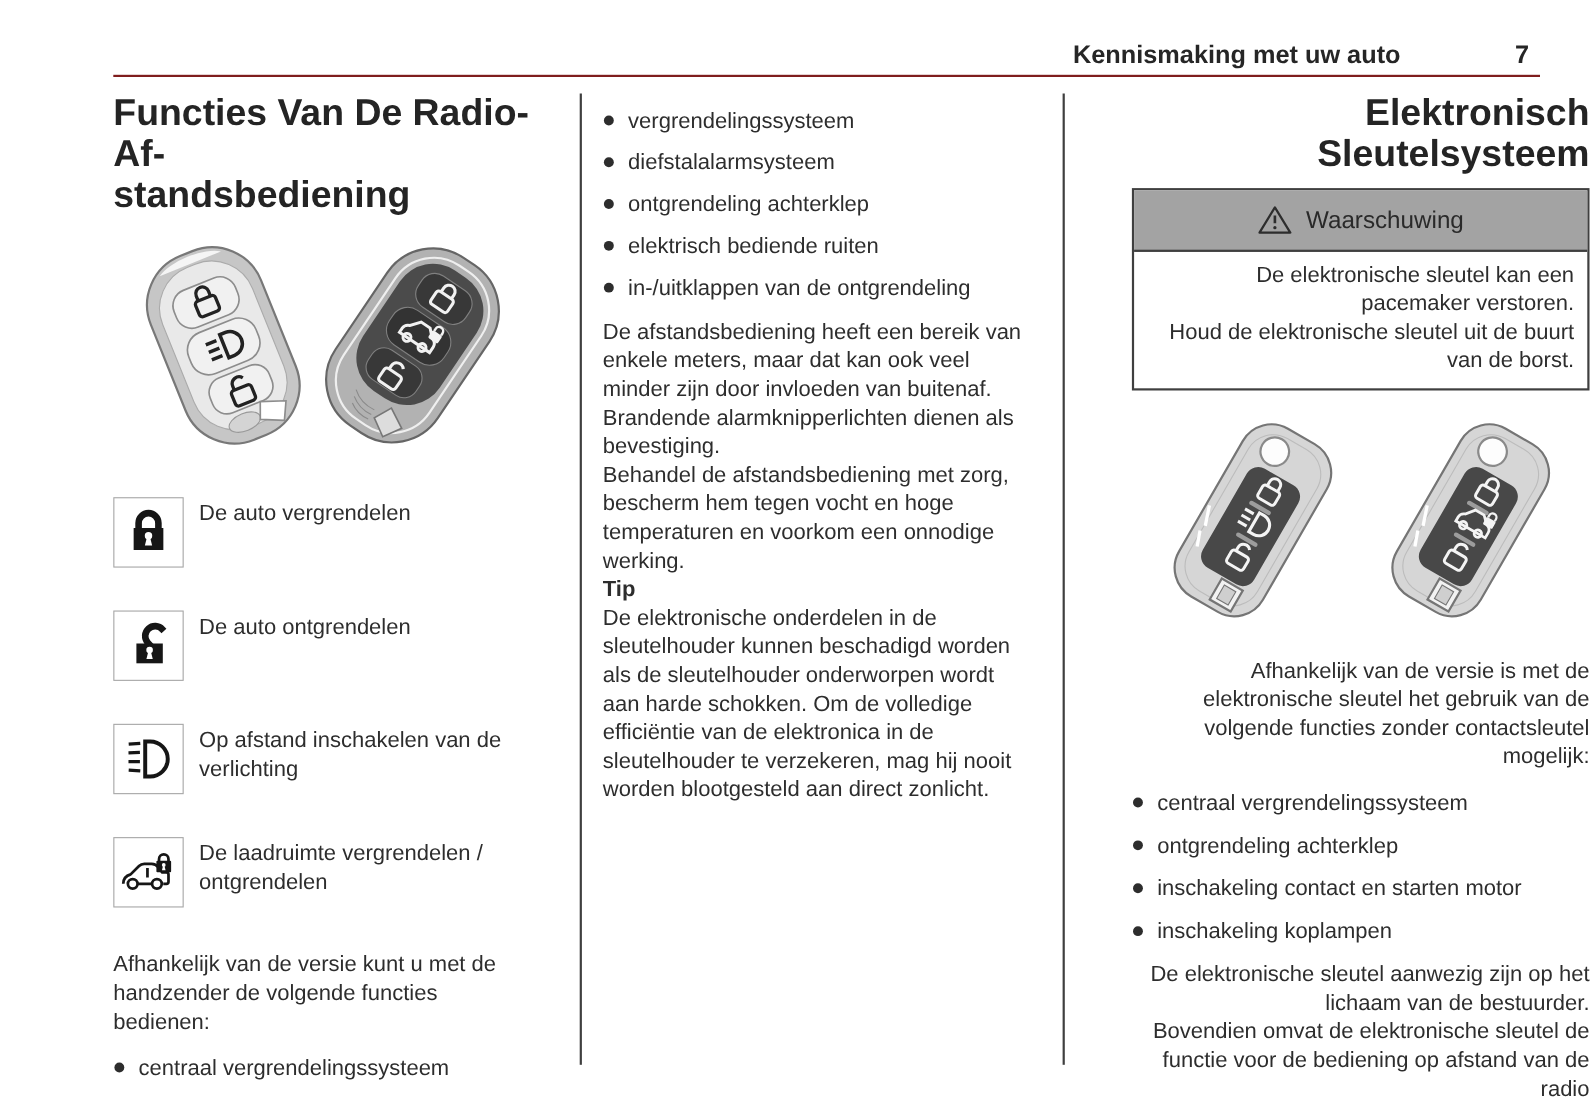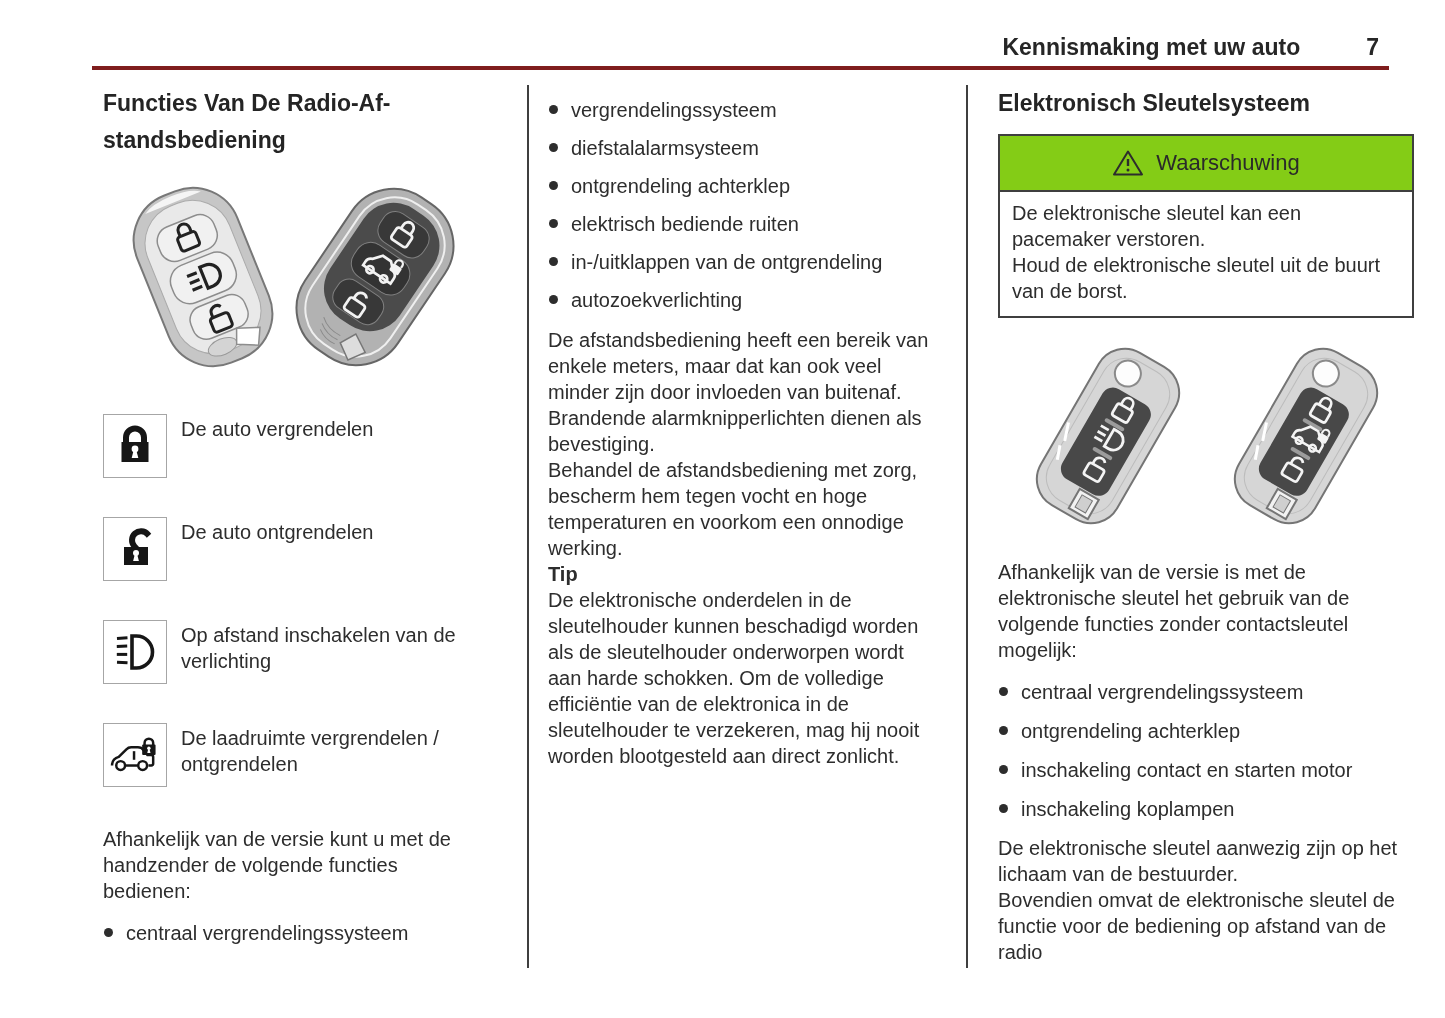--- a/index.html
+++ b/index.html
@@ -2,54 +2,54 @@
 <html><head>
 <meta charset="utf-8">
 <style>
   html,body { margin:0; padding:0; }
   body {
     width:1445px; height:1018px; background:#ffffff; position:relative; overflow:hidden;
     font-family:"Liberation Sans","DejaVu Sans",sans-serif; color:#2d2d2d;
     -webkit-font-smoothing:antialiased;
   }
   .header {
-    position:absolute; left:92px; top:0; width:1297px; height:70px;
-    border-bottom:4px solid #7f1d1d; box-sizing:border-box;
-    display:flex; align-items:flex-end; justify-content:flex-end; gap:66px;
+    position:absolute; left:103px; top:0; width:1297px; height:70px;
+    border-bottom:2px solid #7f1d1d; box-sizing:border-box;
+    display:flex; align-items:flex-end; justify-content:flex-end; gap:104px;
     padding-bottom:5px; font-size:23px; font-weight:bold; color:#262626;
   }
   .header .page-num { padding-right:10px; }
   .divider { position:absolute; top:85px; height:883px; width:2px; background:#3f3f3f; }
   .d1 { left:527px; } .d2 { left:966px; }
 
   .col { position:absolute; top:85px; font-size:20px; line-height:26px; }
   .col-left  { left:103px; width:382px; }
   .col-mid   { left:548px; width:392px; }
-  .col-right { left:998px; width:416px; }
-
-  .section-title { font-size:23px; line-height:37px; font-weight:bold; margin:0; color:#242424; }
+  .col-right { left:1029px; width:416px;text-align:right; }
+
+  .section-title { font-size:34px; line-height:37px; font-weight:bold; margin:0; color:#242424; }
 
   .keys-left  { margin-top:20px; }
   .func-rows  { margin-top:34px; }
   .func-row   { display:flex; align-items:flex-start; gap:14px; margin-bottom:39px; }
   .icon-box   { width:64px; height:64px; border:1px solid #a6a6a6; box-sizing:border-box;
                 display:flex; align-items:center; justify-content:center; flex:none; background:#fff; }
   .func-label { padding-top:2px; }
 
   .para { margin:0; }
   .intro-left { margin-top:38px; }
   ul.bullets { list-style:none; margin:16px 0 0 0; padding:0; }
   ul.bullets li { display:flex; margin-bottom:12px;margin-top:12px; }
   .dot { width:9px; height:9px; border-radius:50%; background:#2d2d2d; margin:8px 13px 0 1px; flex:none; }
   .col-mid ul.bullets { margin-top:7px; }
   .mid-paras { margin-top:14px; }
   .tip-label { font-weight:bold; }
 
   .warning-box  { margin-top:12px; border:2px solid #3f3f3f; }
-  .warning-head { background:#84cc16; border-bottom:2px solid #3f3f3f; height:54px;
+  .warning-head { background:#a3a3a3; border-bottom:2px solid #3f3f3f; height:54px;
                   display:flex; align-items:center; justify-content:center; gap:12px; font-size:22px; color:#2a2a2a; }
   .warning-body { padding:8px 12px 12px 12px; }
   .keys-right { margin-top:26px; margin-left:6px; }
   .intro-right { margin-top:24px; }
   .col-right ul.bullets li { margin-bottom:13px; }
   .outro { }
 </style>
 </head>
 <body>
 
@@ -213,24 +213,20 @@
         <span>ontgrendeling achterklep</span>
       </li>
     <li>
         <span class="dot"></span>
         <span>elektrisch bediende ruiten</span>
       </li>
     <li>
         <span class="dot"></span>
         <span>in-/uitklappen van de ontgrendeling</span>
       </li>
-    <li>
-        <span class="dot"></span>
-        <span>autozoekverlichting</span>
-      </li>
   </ul>
   <div class="mid-paras">
     <p class="para">De afstandsbediening heeft een bereik van enkele meters, maar dat kan ook veel minder zijn door invloeden van buitenaf.</p>
     <p class="para">Brandende alarmknipperlichten dienen als bevestiging.</p>
     <p class="para">Behandel de afstandsbediening met zorg, bescherm hem tegen vocht en hoge temperaturen en voorkom een onnodige werking.</p>
     <p class="para tip-label">Tip</p>
     <p class="para">De elektronische onderdelen in de sleutelhouder kunnen beschadigd worden als de sleutelhouder onderworpen wordt aan harde schokken. Om de volledige efficiëntie van de elektronica in de sleutelhouder te verzekeren, mag hij nooit worden blootgesteld aan direct zonlicht.</p>
   </div>
 </section>
 

